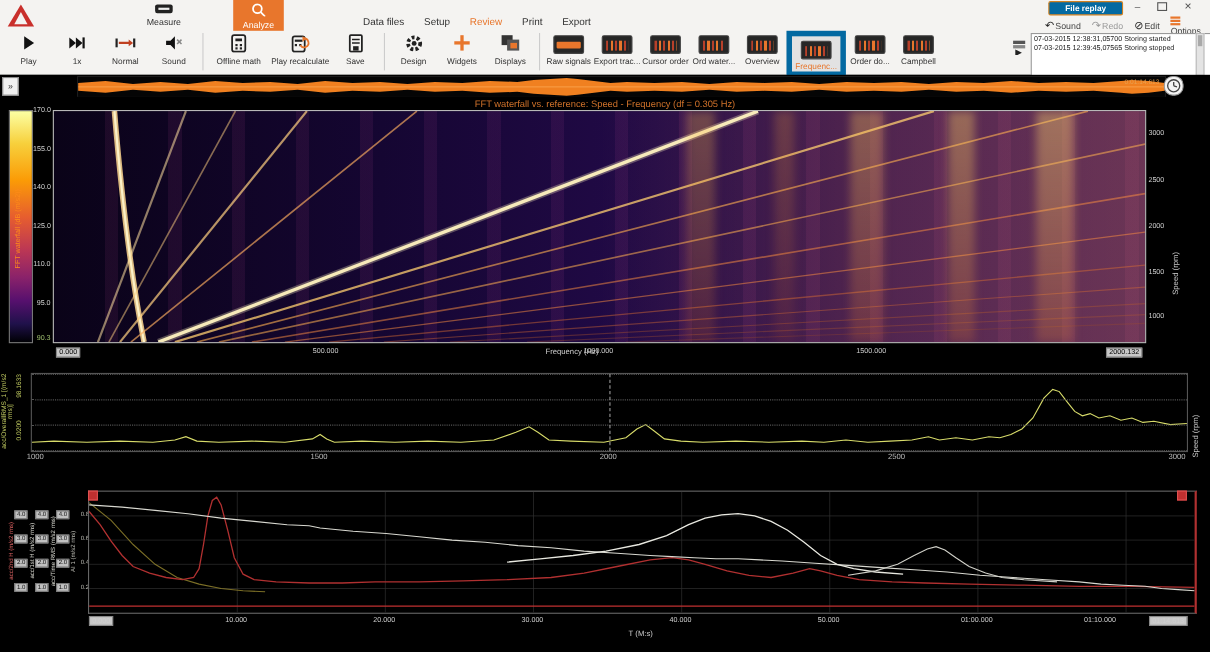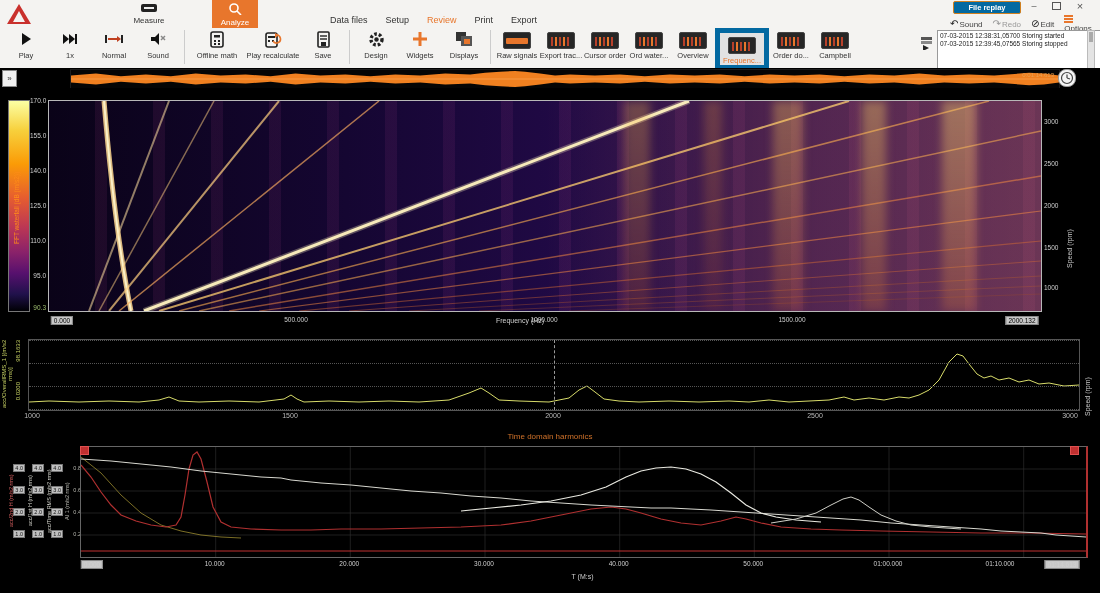--- a/index.html
+++ b/index.html
@@ -291,20 +291,21 @@
   <div id="ov-clock">
     <svg width="16" height="16">
         <circle cx="8" cy="8" r="5.5" fill="none" stroke="#444" stroke-width="1.2"></circle>
         <line x1="8" y1="8" x2="8" y2="4.5" stroke="#444" stroke-width="1.2"></line>
         <line x1="8" y1="8" x2="11" y2="9" stroke="#444" stroke-width="1.2"></line>
       </svg>
   </div>
 </div>
 
 <div id="wf">
+  <div id="wf-title">FFT waterfall vs. reference: Speed - Frequency (df = 0.305 Hz)</div>
   <div id="wf-colorbar"></div>
   <div id="wf-cbar-label">FFT waterfall (dB (m/s2))</div>
 
   <span class="wf-ytick" style="top:9px;">170.0</span>
   <span class="wf-ytick" style="top:44px;">155.0</span>
   <span class="wf-ytick" style="top:79px;">140.0</span>
   <span class="wf-ytick" style="top:114px;">125.0</span>
   <span class="wf-ytick" style="top:149px;">110.0</span>
   <span class="wf-ytick" style="top:184px;">95.0</span>
   <span class="wf-ytick" style="top:216px;color:#9fbf6f;">90.3</span>
@@ -370,21 +371,20 @@
 
   <span class="rms-xtick" style="left:32px;">1000</span>
   <span class="rms-xtick" style="left:290px;">1500</span>
   <span class="rms-xtick" style="left:553px;">2000</span>
   <span class="rms-xtick" style="left:815px;">2500</span>
   <span class="rms-xtick" style="left:1070px;">3000</span>
   <div id="rms-speed-label">Speed (rpm)</div>
 </div>
 
 <div id="harm">
-  <div id="harm-title">Time domain harmonics</div>
 
   <div class="h-axis" style="left:8px;">
     <span class="alab hx-red">acc/2nd H (m/s2 rms)</span>
     <span class="tk tkbox" style="top:20%;">4.0</span>
     <span class="tk tkbox" style="top:40%;">3.0</span>
     <span class="tk tkbox" style="top:60%;">2.0</span>
     <span class="tk tkbox" style="top:80%;">1.0</span>
   </div>
   <div class="h-axis" style="left:27px;">
     <span class="alab hx-wht">acc/1st H (m/s2 rms)</span>

